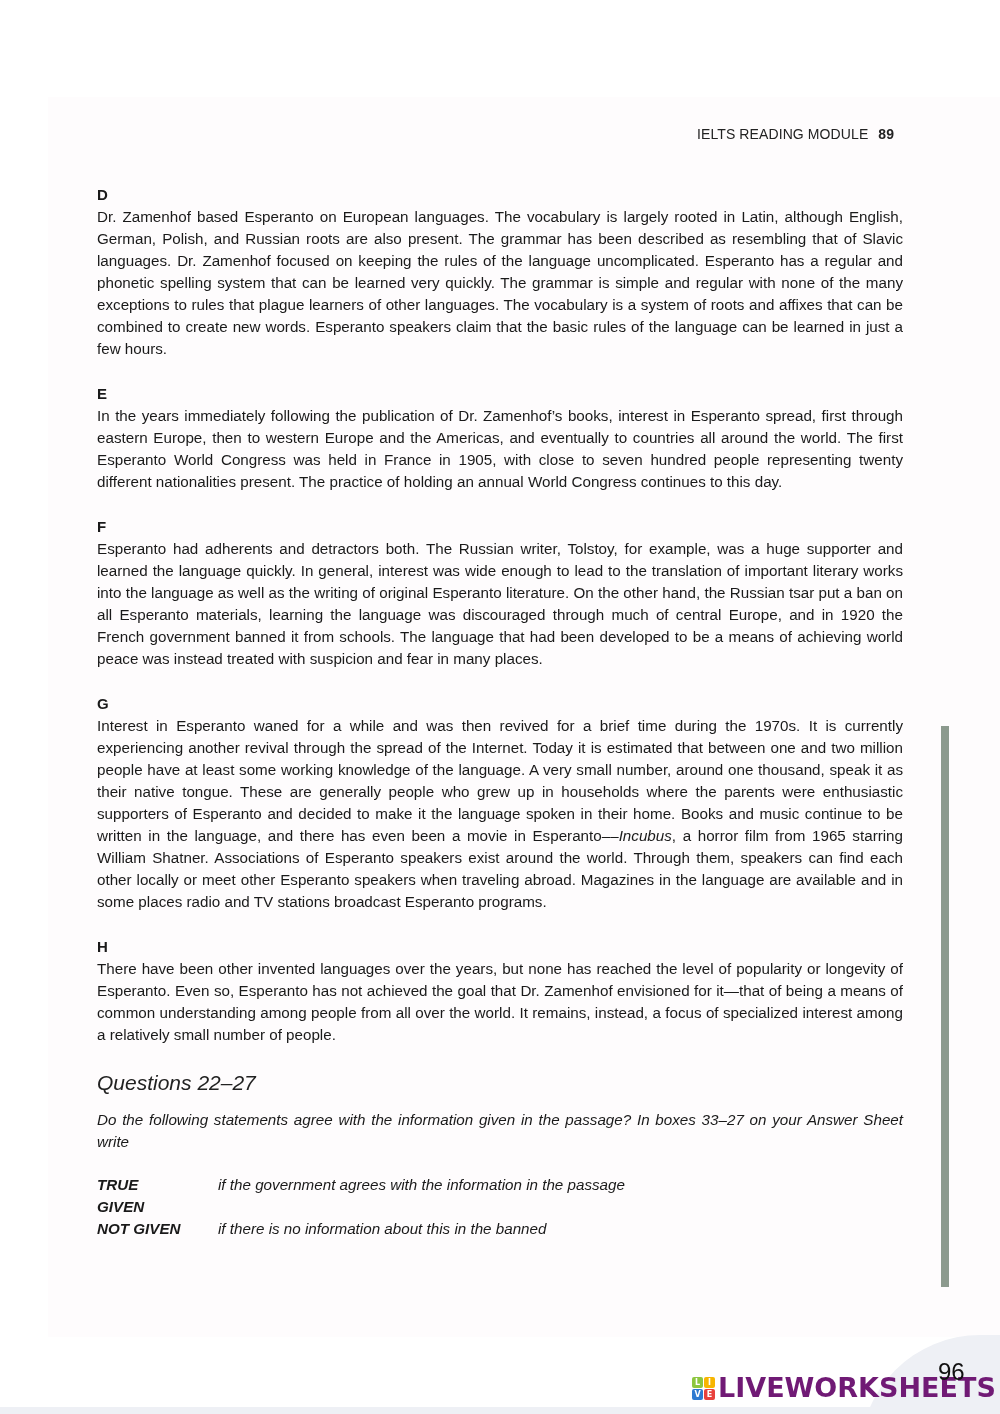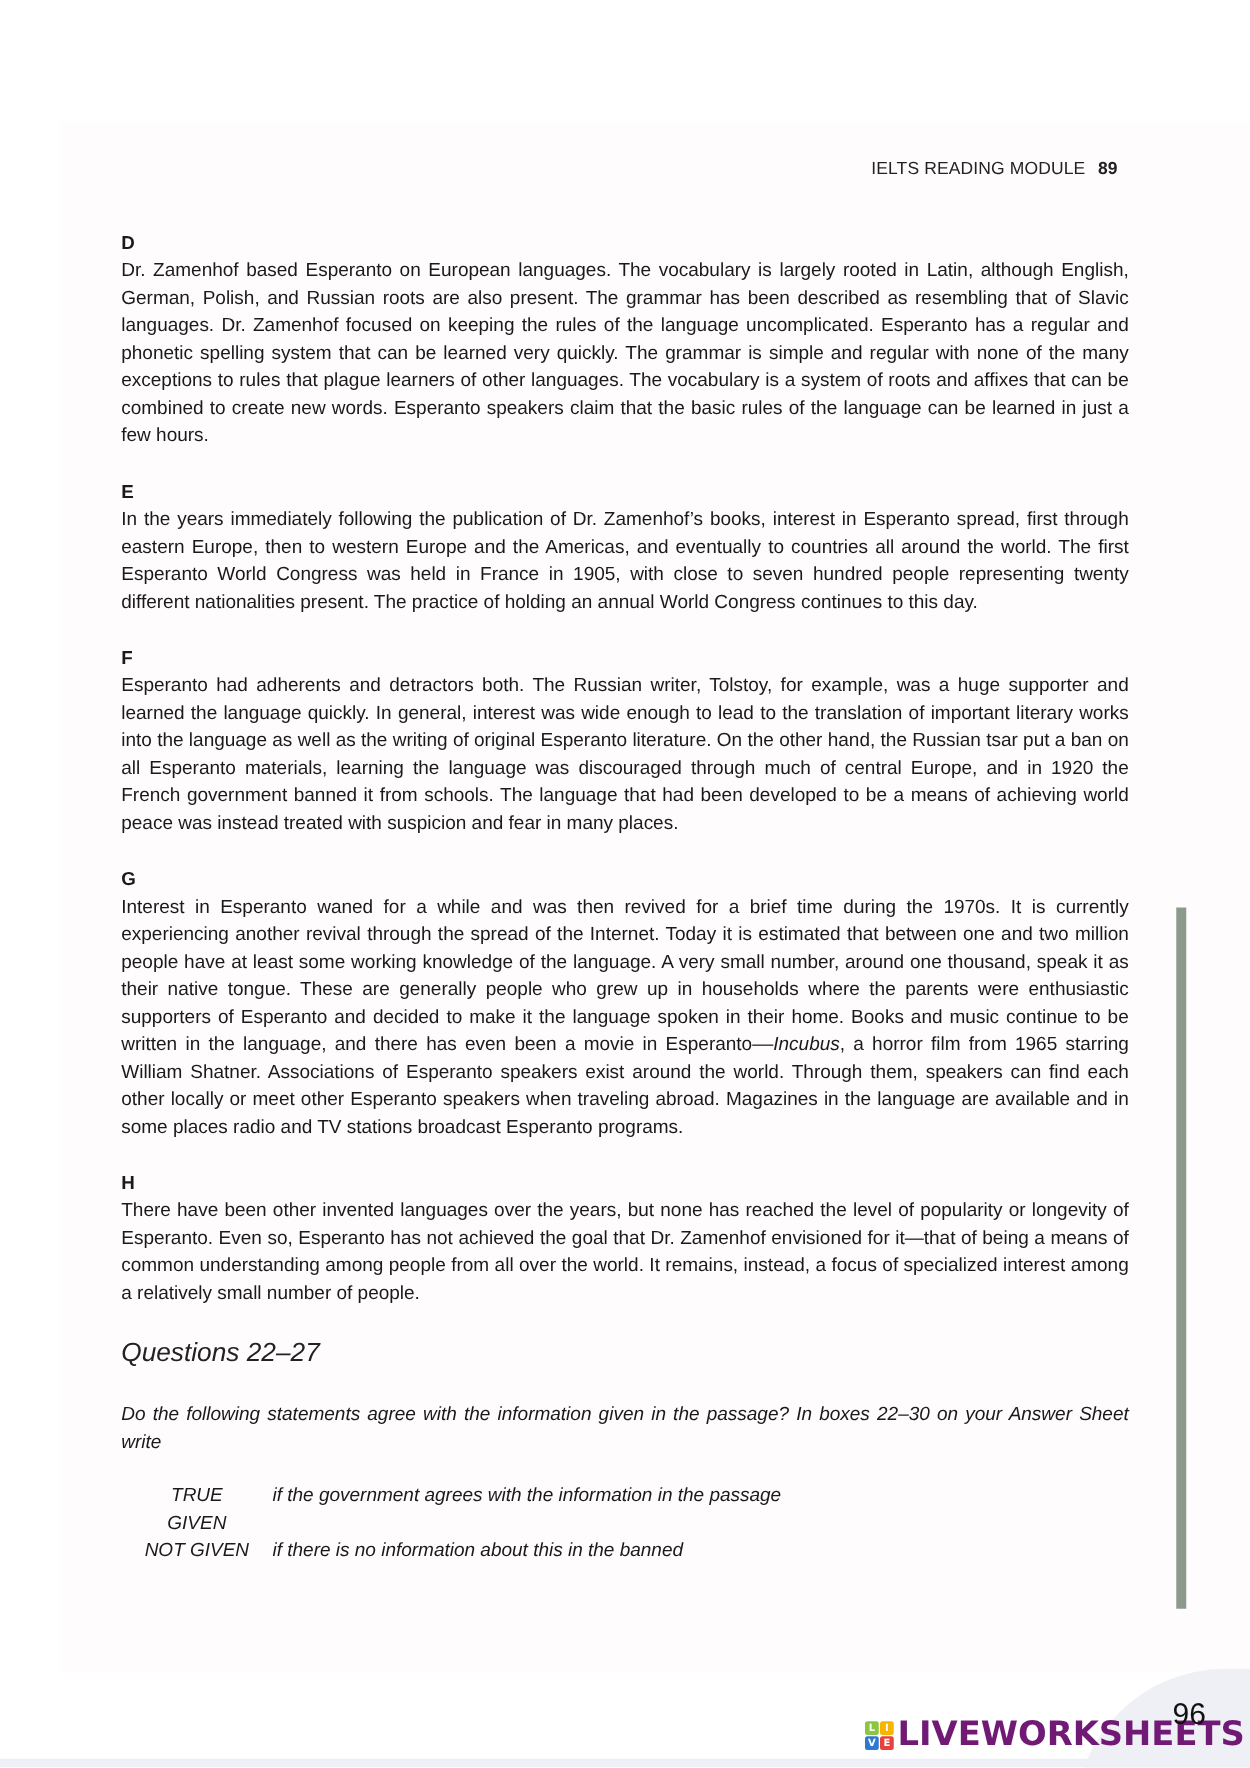--- a/index.html
+++ b/index.html
@@ -22,27 +22,27 @@
   .content {
     position: absolute; left: 97px; top: 184px; width: 806px;
     font-size: 15.2px; line-height: 22px;
   }
   .section { margin-bottom: 23px; }
   .section-letter { font-weight: bold; font-size: 15px; line-height: 22px; }
   .section-text { text-align: justify; margin: 0; }
   .section-text em { font-style: italic; margin-top: 29px; }
   .q-title {
     font-style: italic; font-size: 21px; line-height: 28px;
-    margin-top: 4px; margin-bottom: 24px; color: #222;
+    margin-top: 4px; margin-bottom: 12px; color: #222;
   }
   .q-instr {
     font-style: italic; text-align: justify; margin: 0 0 21px 0;
   }
   .legend-row { display: flex; line-height: 22px; font-style: italic; }
-  .legend-key { width: 121px; font-weight: normal; text-align: center; }
+  .legend-key { width: 121px; font-weight: bold; }
   .sidebar-bar {
     position: absolute; left: 941px; top: 726px; width: 8px; height: 561px;
     background: #8c9a8e;
   }
   .footer-strip {
     position: absolute; left: 0; top: 1407px; width: 1000px; height: 7px;
     background: #eef0f5;
   }
   .footer-curve {
     position: absolute; left: 860px; top: 1335px; width: 300px; height: 160px;
@@ -95,21 +95,21 @@
   <div class="section">
     <div class="section-letter">G</div>
     <p class="section-text"><span>Interest in Esperanto waned for a while and was then revived for a brief time during the 1970s. It is currently experiencing another revival through the spread of the Internet. Today it is estimated that between one and two million people have at least some working knowledge of the language. A very small number, around one thousand, speak it as their native tongue. These are generally people who grew up in households where the parents were enthusiastic supporters of Esperanto and decided to make it the language spoken in their home. Books and music continue to be written in the language, and there has even been a movie in Esperanto––</span><em>Incubus</em><span>, a horror film from 1965 starring William Shatner. Associations of Esperanto speakers exist around the world. Through them, speakers can find each other locally or meet other Esperanto speakers when traveling abroad. Magazines in the language are available and in some places radio and TV stations broadcast Esperanto programs.</span></p>
   </div>
   <div class="section">
     <div class="section-letter">H</div>
     <p class="section-text">There have been other invented languages over the years, but none has reached the level of popularity or longevity of Esperanto. Even so, Esperanto has not achieved the goal that Dr. Zamenhof envisioned for it—that of being a means of common understanding among people from all over the world. It remains, instead, a focus of specialized interest among a relatively small number of people.</p>
   </div>
 
   <div class="q-title">Questions 22–27</div>
-  <p class="q-instr">Do the following statements agree with the information given in the passage? In boxes 22–30 on your Answer Sheet write</p>
+  <p class="q-instr">Do the following statements agree with the information given in the passage? In boxes 33–27 on your Answer Sheet write</p>
   <div>
     <div class="legend-row">
       <span class="legend-key">TRUE</span>
       <span>if the government agrees with the information in the passage</span>
     </div>
     <div class="legend-row">
       <span class="legend-key">GIVEN</span>
     </div>
     <div class="legend-row">
       <span class="legend-key">NOT GIVEN</span>

